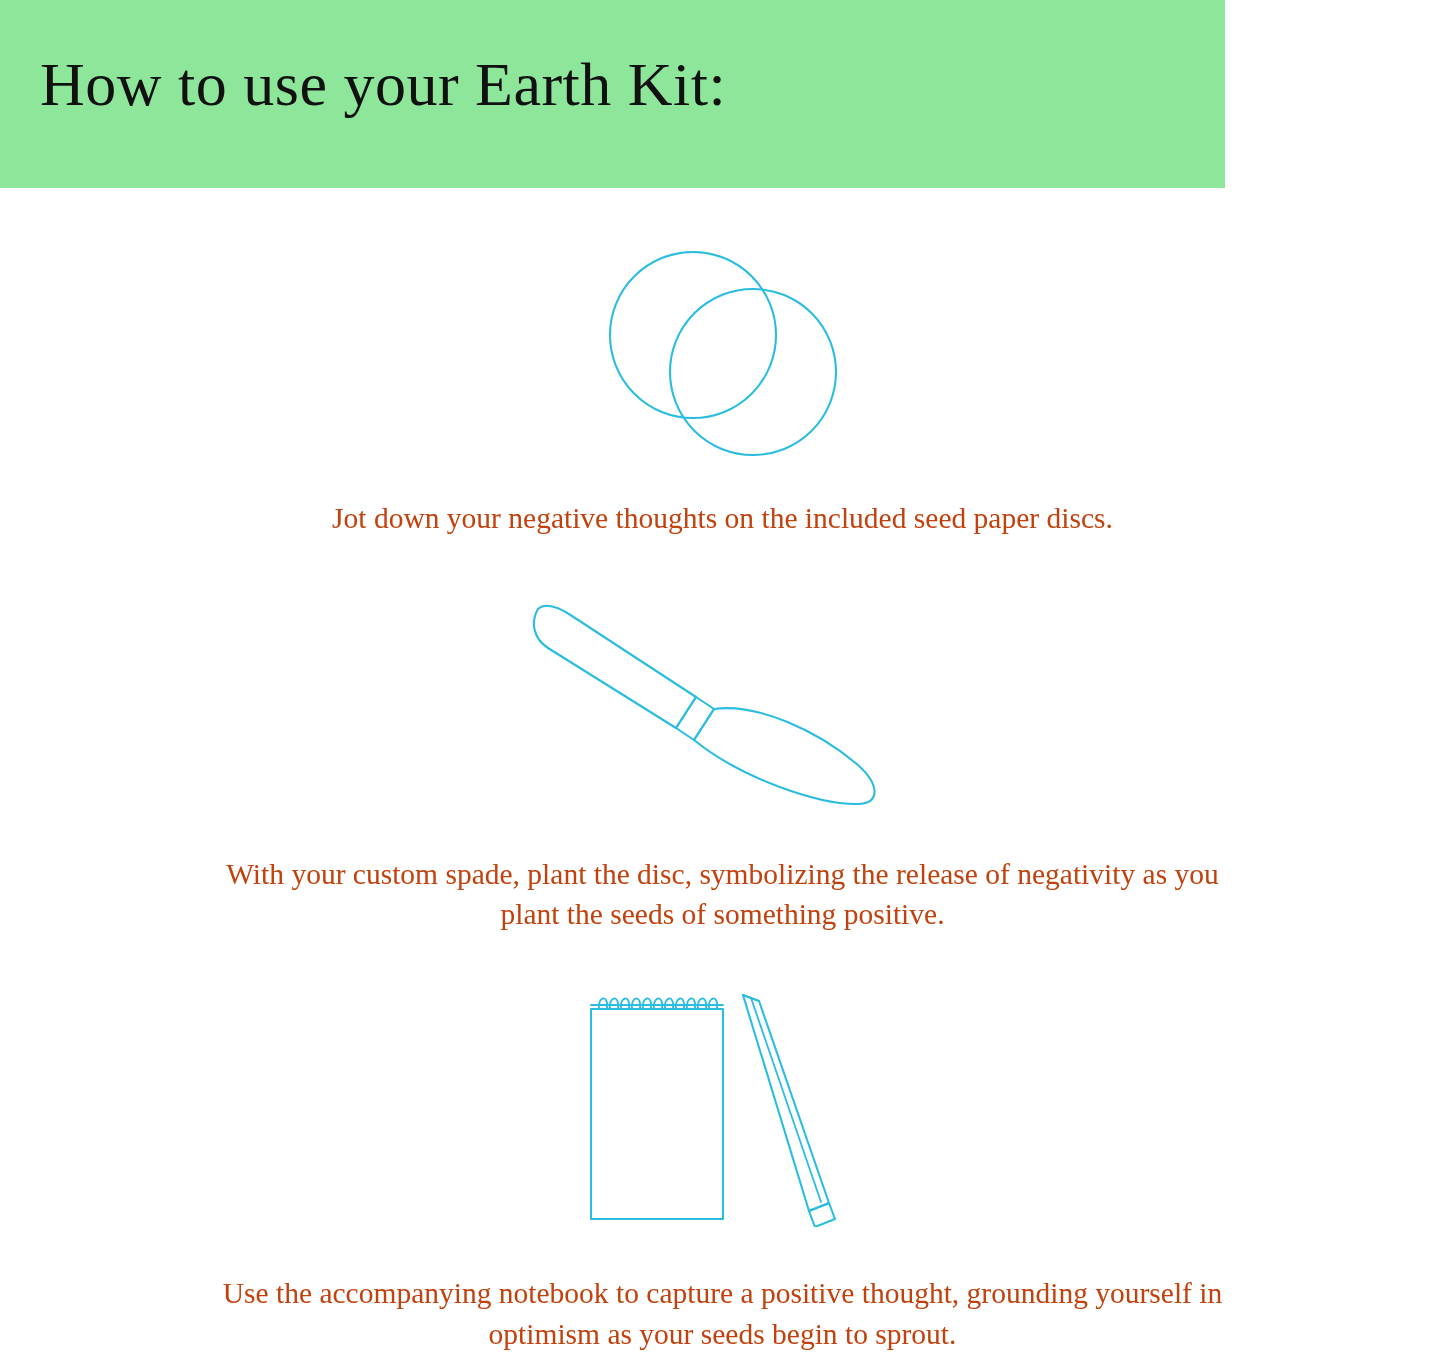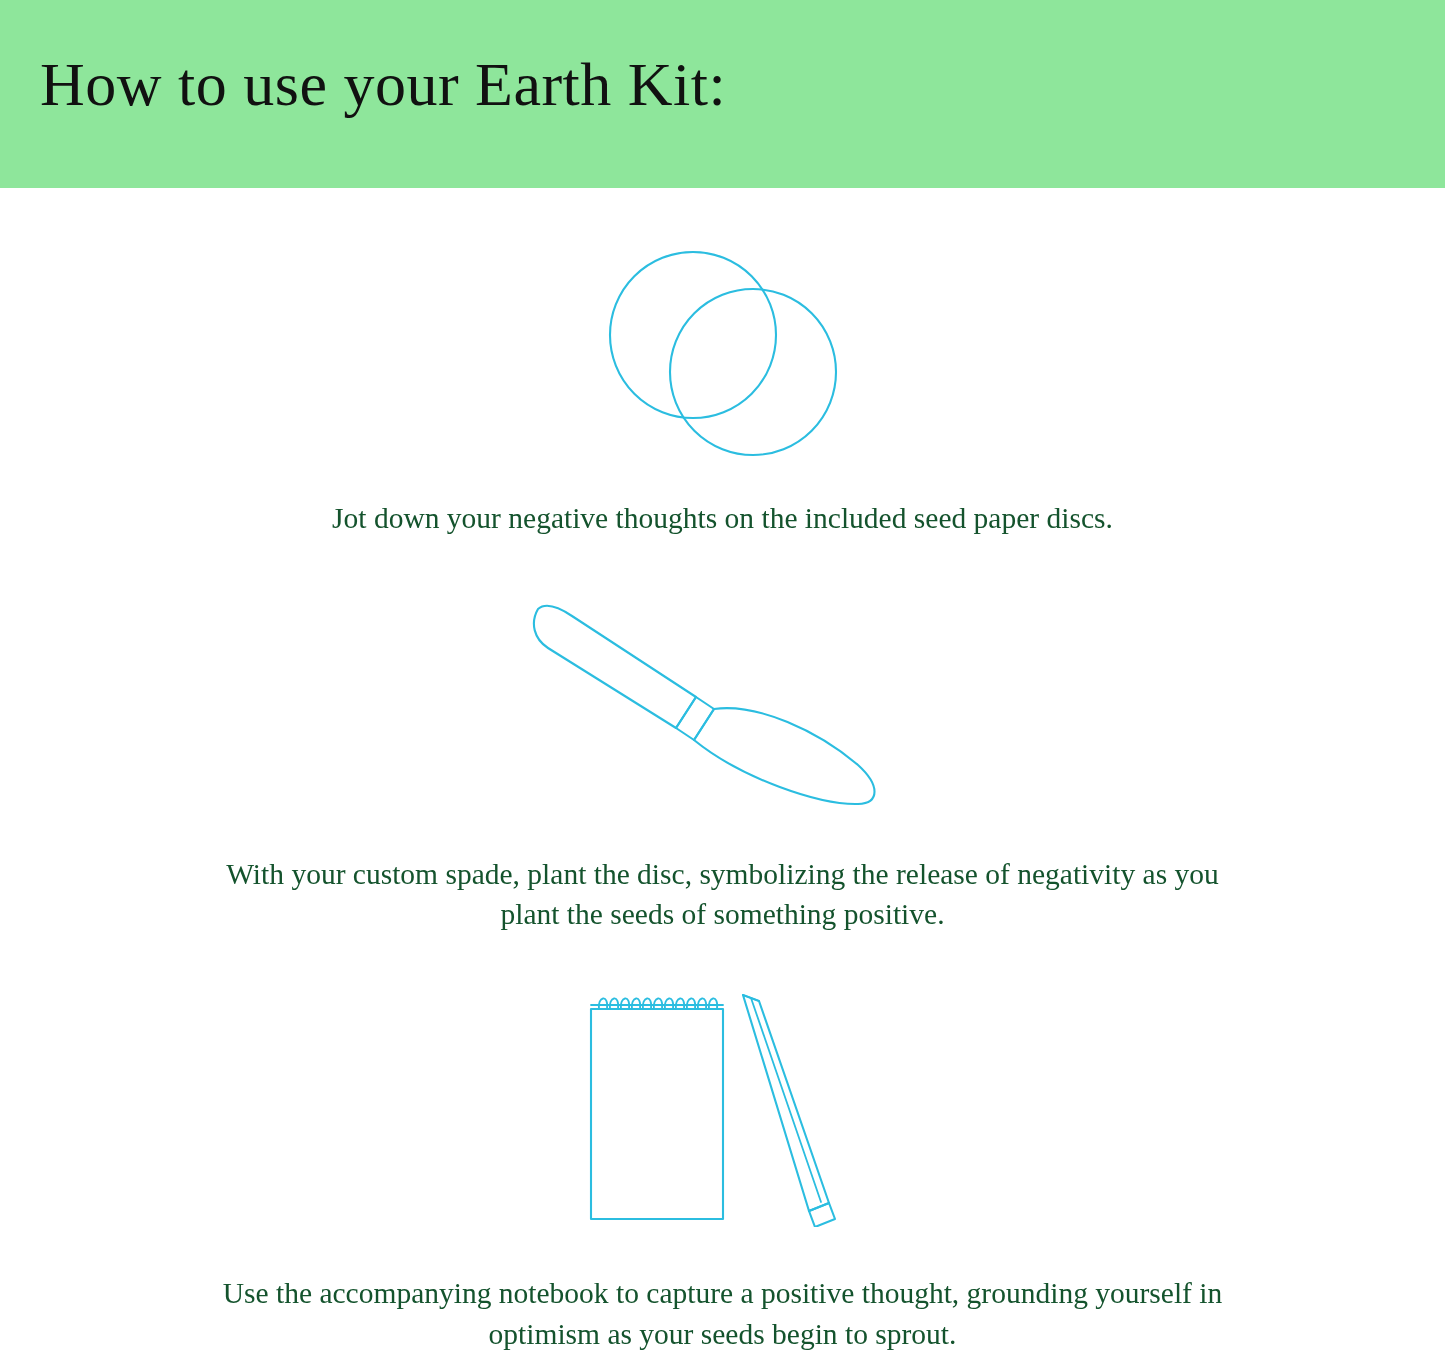--- a/index.html
+++ b/index.html
@@ -14,21 +14,21 @@
     color: #1a1a1a;
     overflow: hidden;
   }
   .page {
     position: relative;
     width: 1445px;
     height: 1352px;
     background: #ffffff;
   }
   .header-band {
-    width: 1445px;
+    width: 1225px;
     height: 188px;
     background: #8ee69b;
     display: flex;
     align-items: center;
     box-sizing: border-box;
     padding-left: 40px;
   }
   .header-title {
     font-family: "Liberation Serif", serif;
     font-size: 62px;
@@ -50,21 +50,21 @@
   }
   .step-art {
     display: flex;
     justify-content: center;
     align-items: center;
   }
   .step-caption {
     font-family: "Liberation Serif", serif;
     font-size: 29.5px;
     line-height: 1.38;
-    color: #14532d;
+    color: #c2410c;
     text-align: center;
     max-width: 1020px;
   }
 
   
   .step-discs .step-art { margin-top: 62px; }
   .step-discs .step-caption { margin-top: 38px; }
 
   .step-spade .step-art { margin-top: 60px; }
   .step-spade .step-caption { margin-top: 40px; }

